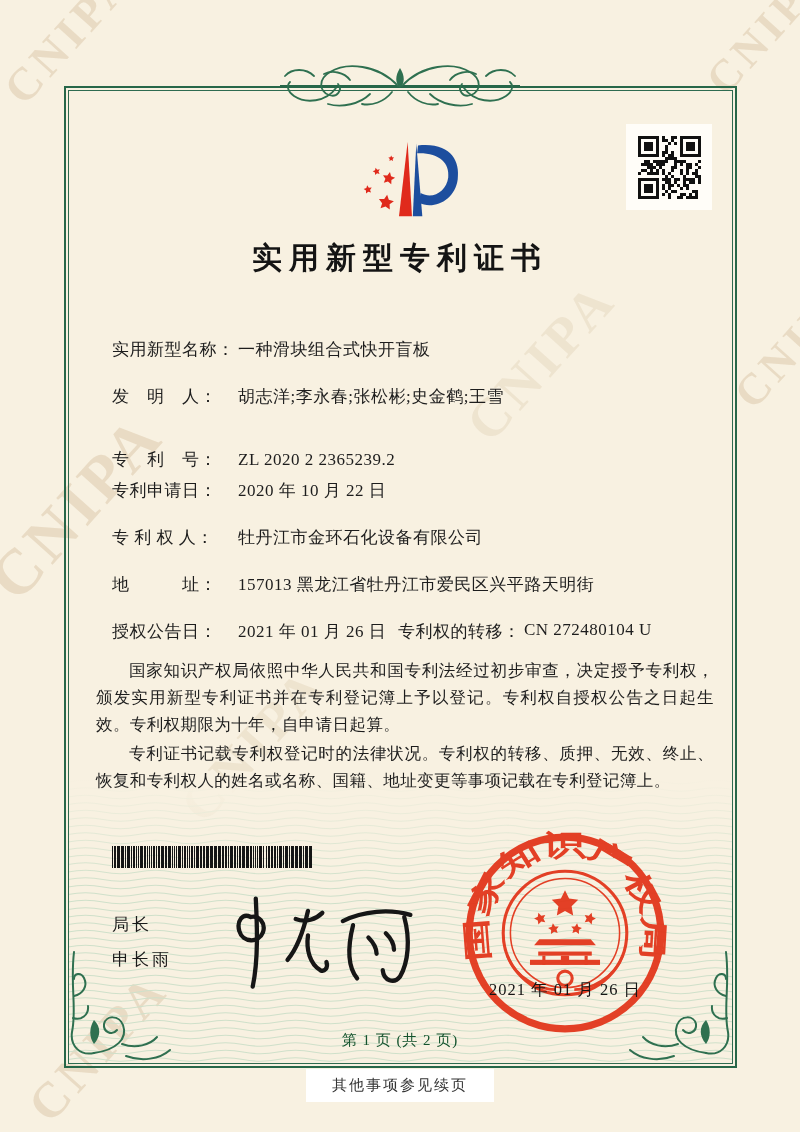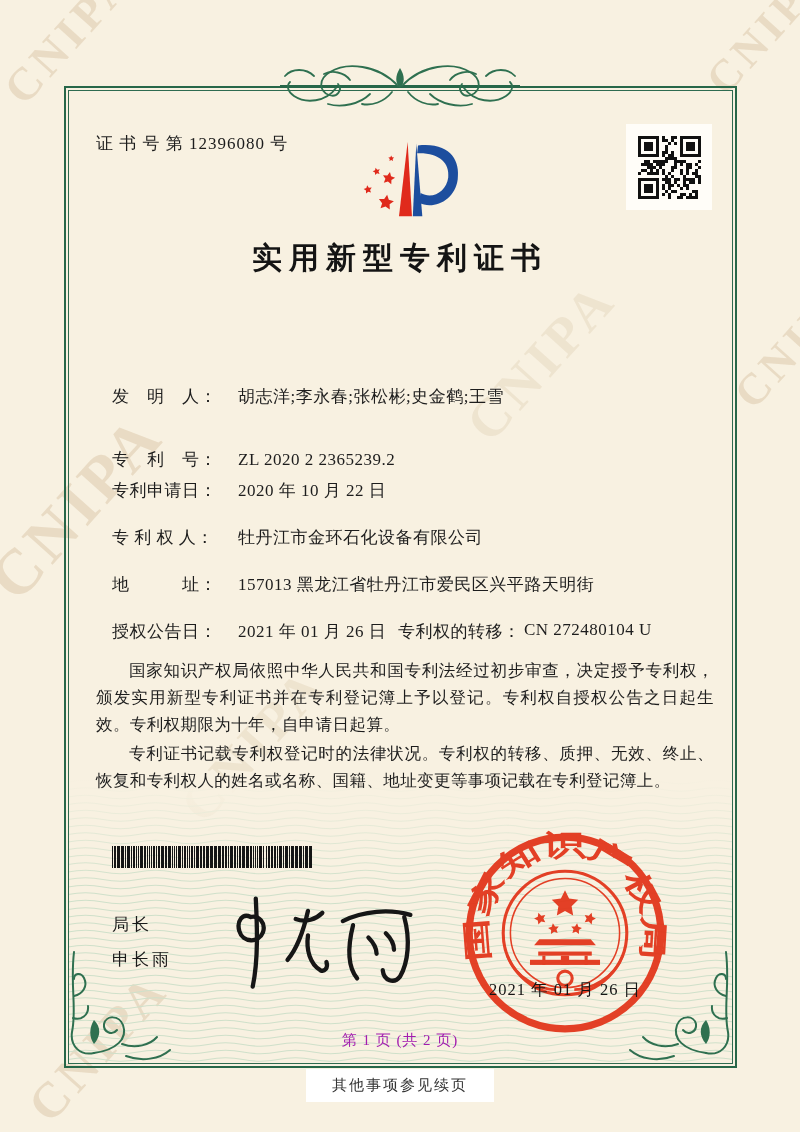--- a/index.html
+++ b/index.html
@@ -47,21 +47,21 @@
 
   .sig-title{left:112px;top:913px;font-size:17px;letter-spacing:3px;color:#1b1b1b;z-index:3;}
   .sig-name{left:112px;top:948px;font-size:17px;letter-spacing:3px;color:#1b1b1b;z-index:3;}
   .sig-svg{left:222px;top:886px;width:215px;height:108px;z-index:3;}
 
   .seal{left:462px;top:830px;width:206px;height:206px;z-index:4;opacity:0.93;}
   .seal-date{left:458px;top:979px;width:214px;text-align:center;font-size:16.5px;
              letter-spacing:1px;color:#151515;z-index:5;}
 
   .page-no{left:64px;top:1031px;width:672px;text-align:center;font-size:15px;
-           letter-spacing:1px;color:#a21caf;z-index:3;}
+           letter-spacing:1px;color:#14532d;z-index:3;}
   .note-box{left:50%;top:1069px;transform:translateX(-50%);background:#ffffff;
             padding:7px 26px;font-size:15px;letter-spacing:2px;color:#333;z-index:3;}
 
   .ornament-top{left:280px;top:56px;width:240px;height:58px;z-index:6;}
   .flourish{width:120px;height:118px;z-index:6;}
   .flourish.bl{left:60px;top:948px;}
   .flourish.br{left:620px;top:948px;transform:scaleX(-1);}
 </style>
 </head>
 <body>
@@ -159,21 +159,20 @@
         <path d="M34,105 C56,102 68,91 63,77 C59,67 46,67 44,76 C43,84 52,88 57,82"></path>
         <path d="M14,48 C23,46 28,38 24,30 C21,24 14,25 14,31"></path>
         <path d="M13,70 C21,73 29,67 28,58"></path>
         <path d="M62,96 C76,101 90,97 97,89"></path>
         <path d="M66,108 C82,114 100,111 110,102"></path>
       </g>
       <path d="M34,96 C41,88 41,79 34,72 C29,80 29,89 34,96 Z" fill="#2f7050"></path>
     </svg>
   </div>
 
-  <div class="abs cert-no">证 书 号 第 12396080 号</div>
 
   <div class="abs qr-pad">
     <svg width="63" height="63" xmlns="http://www.w3.org/2000/svg">
         <rect x="0" y="0" width="21" height="21" fill="#111"></rect>
         <rect x="3" y="3" width="15" height="15" fill="#fffdf8"></rect>
         <rect x="6" y="6" width="9" height="9" fill="#111"></rect>
         <rect x="42" y="0" width="21" height="21" fill="#111"></rect>
         <rect x="45" y="3" width="15" height="15" fill="#fffdf8"></rect>
         <rect x="48" y="6" width="9" height="9" fill="#111"></rect>
         <rect x="0" y="42" width="21" height="21" fill="#111"></rect>
@@ -320,20 +319,23 @@
       </g>
       <g fill="#1d4e9e">
         <path d="M108,16 L115,100 L104,100 Z"></path>
         <path d="M110,18 C147,14 159,35 156,57 C153,82 127,93 111,84 L113,73 C127,81 143,71 145,55 C147,38 134,26 109,27 Z"></path>
       </g>
     </svg>
   </div>
 
   <div class="abs title">实用新型专利证书</div>
 
+  <div class="frow" style="top:338px">
+    <span class="flabel">实用新型名称：</span><span class="fvalue">一种滑块组合式快开盲板</span>
+  </div>
   <div class="frow" style="top:385px">
     <span class="flabel">发　明　人：</span><span class="fvalue">胡志洋;李永春;张松彬;史金鹤;王雪</span>
   </div>
   <div class="frow" style="top:448px">
     <span class="flabel">专　利　号：</span><span class="fvalue">ZL 2020 2 2365239.2</span>
   </div>
   <div class="frow" style="top:479px">
     <span class="flabel">专利申请日：</span><span class="fvalue">2020 年 10 月 22 日</span>
   </div>
   <div class="frow" style="top:526px">

